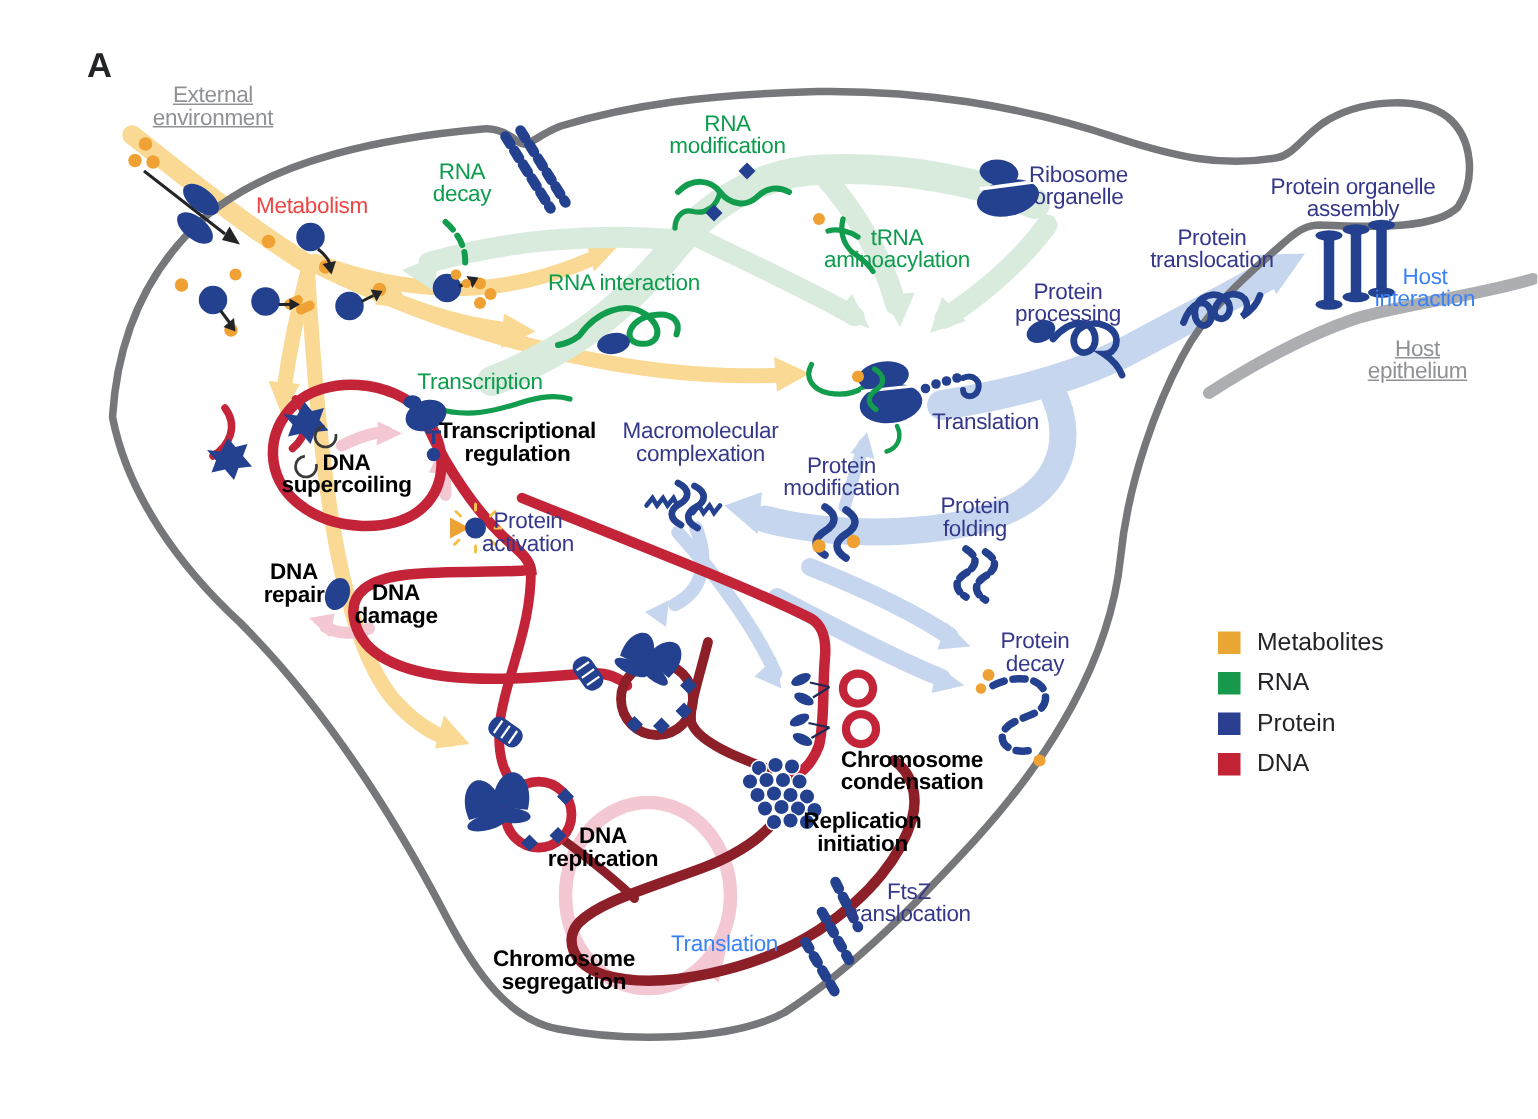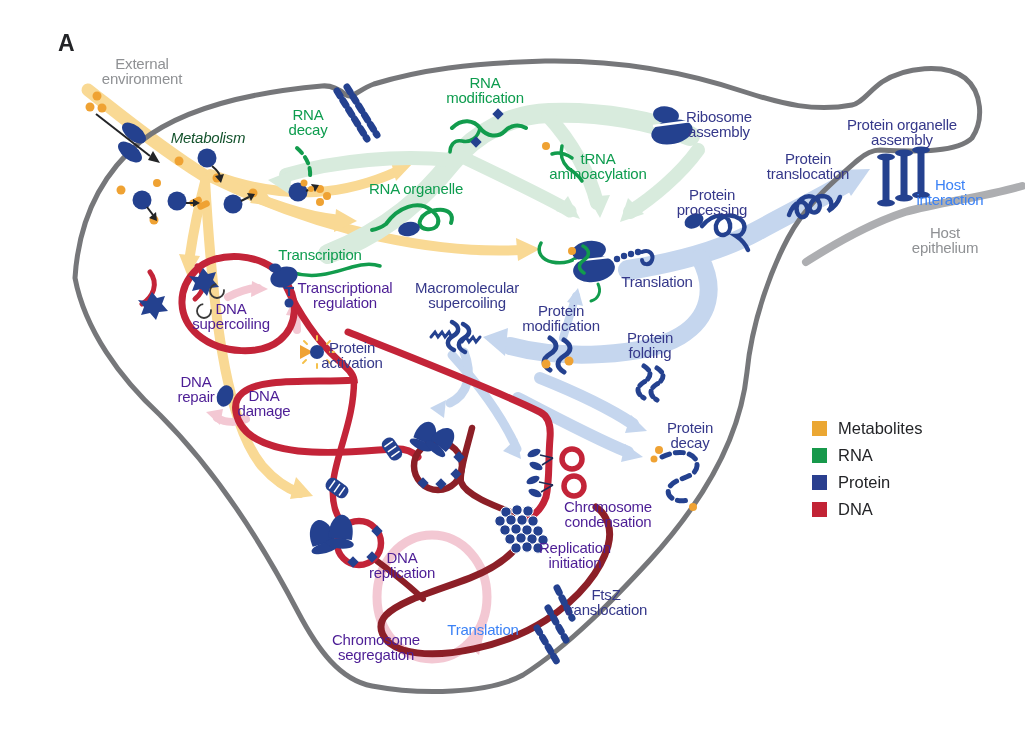--- a/index.html
+++ b/index.html
@@ -1,22 +1,22 @@
 <!DOCTYPE html>
 <html><head>
 <meta charset="utf-8">
 <style>
   html,body{margin:0;padding:0;background:#fff;}
   .stage{position:relative;width:1025px;height:746px;background:#fff;overflow:hidden;
          font-family:"Liberation Sans",sans-serif;}
   .stage svg{position:absolute;left:0;top:0;}
   .lbl{position:absolute;transform:translateX(-50%);text-align:center;
        font-size:15px;line-height:14.5px;white-space:pre-line;letter-spacing:-0.2px;}
-  .t-gray{color:#8F9194;} .t-orange{color:#14532d;font-style:italic;} .t-green{color:#0D9C4E;}
-  .t-navy{color:#35388A;} .t-red{color:#4c1d95;} .t-black{color:#3b82f6;}
+  .t-gray{color:#8F9194;text-decoration:underline;} .t-orange{color:#ef4444;} .t-green{color:#0D9C4E;}
+  .t-navy{color:#35388A;} .t-red{color:#000000;font-weight:bold;} .t-black{color:#3b82f6;}
   .panel-letter{position:absolute;left:58px;top:30px;font-size:23px;font-weight:bold;color:#232427;}
   .legend{position:absolute;left:812px;top:420px;}
   .legend-row{display:flex;align-items:center;margin-bottom:10px;}
   .swatch{width:15px;height:15px;margin-right:11px;flex:none;}
   .legend-label{font-size:16.5px;color:#232427;line-height:17px;text-align:right;}
 </style>
 </head>
 <body>
 
 <div class="stage">
@@ -381,23 +381,23 @@
 
 <div class="lbl t-gray" style="left:142px;top:57px">External
 environment</div>
 <div class="lbl t-orange" style="left:208px;top:131px">Metabolism</div>
 <div class="lbl t-green" style="left:308px;top:108px">RNA
 decay</div>
 <div class="lbl t-green" style="left:485px;top:76px">RNA
 modification</div>
 <div class="lbl t-green" style="left:598px;top:152px">tRNA
 aminoacylation</div>
-<div class="lbl t-green" style="left:416px;top:182px">RNA organelle</div>
+<div class="lbl t-green" style="left:416px;top:182px">RNA interaction</div>
 <div class="lbl t-navy" style="left:719px;top:110px">Ribosome
-assembly</div>
+organelle</div>
 <div class="lbl t-navy" style="left:808px;top:152px">Protein
 translocation</div>
 <div class="lbl t-navy" style="left:902px;top:118px">Protein organelle
 assembly</div>
 <div class="lbl t-black" style="left:950px;top:178px">Host
 interaction</div>
 <div class="lbl t-gray" style="left:945px;top:226px">Host epithelium</div>
 <div class="lbl t-navy" style="left:712px;top:188px">Protein
 processing</div>
 <div class="lbl t-green" style="left:320px;top:248px">Transcription</div>
@@ -405,21 +405,21 @@
 regulation</div>
 <div class="lbl t-red" style="left:231px;top:302px">DNA
 supercoiling</div>
 <div class="lbl t-navy" style="left:352px;top:341px">Protein
 activation</div>
 <div class="lbl t-red" style="left:196px;top:375px">DNA
 repair</div>
 <div class="lbl t-red" style="left:264px;top:389px">DNA
 damage</div>
 <div class="lbl t-navy" style="left:467px;top:281px">Macromolecular
-supercoiling</div>
+complexation</div>
 <div class="lbl t-navy" style="left:561px;top:304px">Protein
 modification</div>
 <div class="lbl t-navy" style="left:657px;top:275px">Translation</div>
 <div class="lbl t-navy" style="left:650px;top:331px">Protein
 folding</div>
 <div class="lbl t-navy" style="left:690px;top:421px">Protein
 decay</div>
 <div class="lbl t-red" style="left:608px;top:500px">Chromosome
 condensation</div>
 <div class="lbl t-red" style="left:575px;top:541px">Replication

